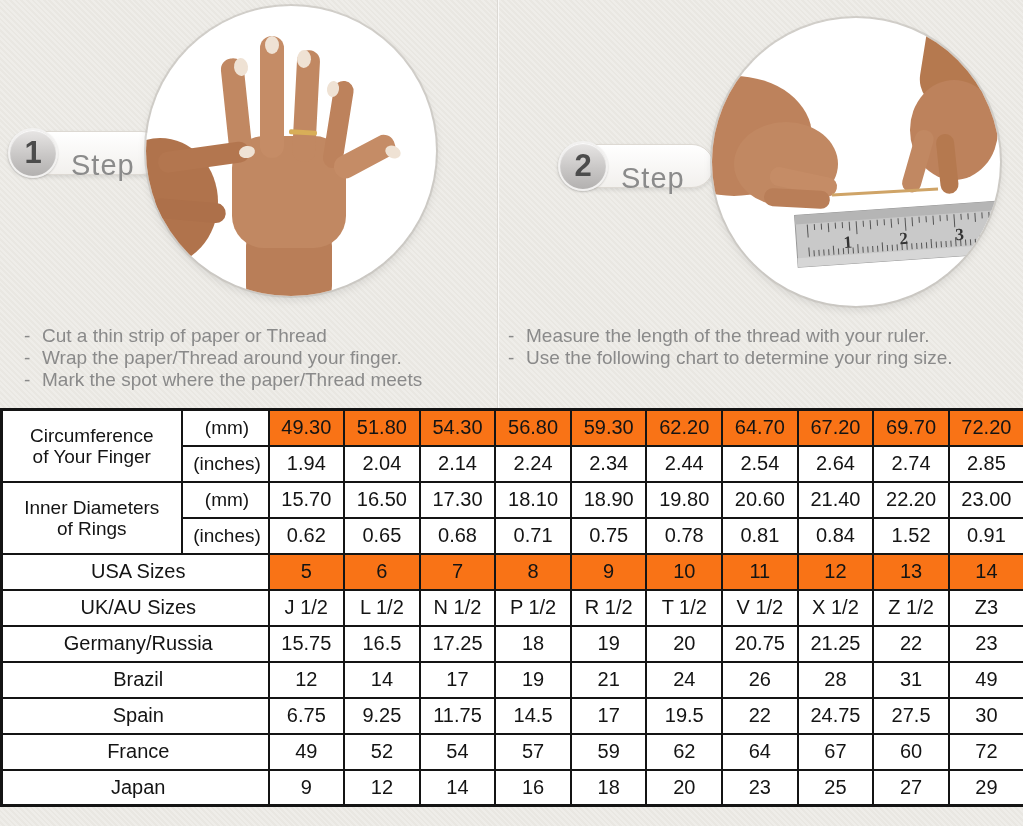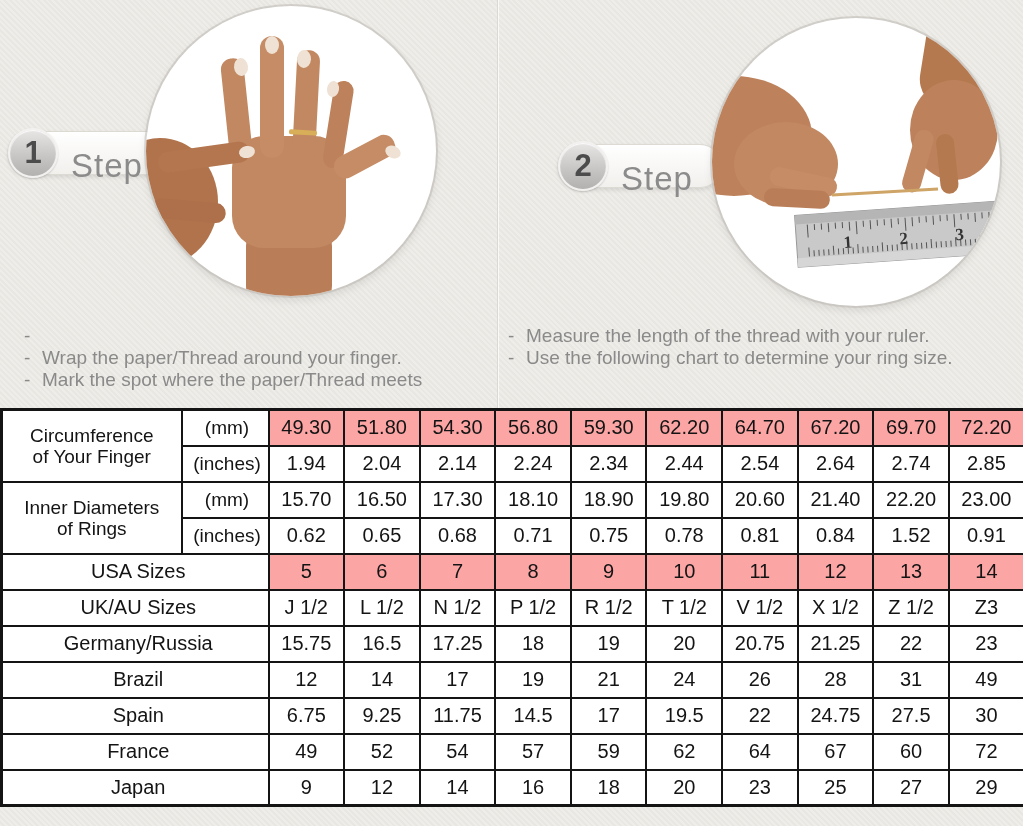--- a/index.html
+++ b/index.html
@@ -17,21 +17,21 @@
   .badge { position:absolute; z-index:1; display:flex; align-items:center;
            height:44px; border-radius:24px;
            background:linear-gradient(180deg,#ffffff,#f2f0ed);
            border:1px solid #ddd9d3; box-shadow:0 2px 4px rgba(0,0,0,.10); }
   .badge .num { width:50px; height:50px; border-radius:50%; margin:-4px 13px -4px -1px;
                 display:flex; align-items:center; justify-content:center;
                 background:linear-gradient(180deg,#e8e6e5 0%,#c9c7c6 55%,#b3b1b0 100%);
                 border:2px solid #f2f1f0;
                 box-shadow:inset 0 1px 1px rgba(255,255,255,.9), 0 1px 2px rgba(0,0,0,.18);
                 font-size:31px; font-weight:700; color:#4c4c4c; }
-  .badge .word { font-size:33px; color:#8b8b8b; letter-spacing:1px; padding-right:28px;margin-top:25px; }
+  .badge .word { font-size:29px; color:#8b8b8b; letter-spacing:1px; padding-right:28px;margin-top:25px; }
   .badge-1 { left:8px; top:131px; }
   .badge-2 { left:558px; top:144px; }
 
   
   .photo { position:absolute; z-index:2; border-radius:50%; overflow:hidden; background:#fff;
            box-shadow:0 0 0 2px rgba(190,186,180,.55), 0 4px 10px rgba(0,0,0,.10); }
   .photo svg { display:block; width:100%; height:100%; }
   .photo-1 { left:146px; top:6px;  width:290px; height:290px; }
   .photo-2 { left:712px; top:18px; width:288px; height:288px; }
 
@@ -47,21 +47,21 @@
   table.sizes { border-collapse:collapse; width:1023px; table-layout:fixed;
                 background:#ffffff; border:3px solid #141414; }
   .sizes th, .sizes td { border:2px solid #141414; height:36px; padding:0 2px;
                          font-family:"Liberation Sans", sans-serif;
                          font-size:20px; font-weight:400; color:#141414;
                          overflow:hidden; white-space:nowrap; }
   .sizes th.group-label { font-size:19px; text-align:center; line-height:21px; }
   .sizes th.unit  { font-size:19px; text-align:center; padding-left:6px; }
   .sizes th.size-label { text-align:center; padding-left:8px; }
   .sizes td.val { text-align:center; }
-  .sizes .shaded { background:#fca5a5; }
+  .sizes .shaded { background:#f97316; }
 </style>
 </head>
 <body>
 
 <div class="page">
   <div class="top">
     <div class="v-divider"></div>
 
     <div class="badge badge-1">
       <span class="num">1</span>
@@ -91,20 +91,21 @@
           <rect x="12" y="146" width="92" height="21" rx="10" fill="#b3764f" transform="rotate(-8 20 156)"></rect>
           <rect x="6" y="192" width="74" height="20" rx="10" fill="#ad704a" transform="rotate(5 12 202)"></rect>
           <ellipse cx="101" cy="146" rx="6" ry="8" fill="#efe2d4" transform="rotate(80 101 146)"></ellipse>
         </g>
       </svg>
     </div>
 
     <div class="inst inst-1">
       <div class="line">
         <span class="dash">-</span>
+        <span>Cut a thin strip of paper or Thread</span>
       </div>
       <div class="line">
         <span class="dash">-</span>
         <span>Wrap the paper/Thread around your finger.</span>
       </div>
       <div class="line">
         <span class="dash">-</span>
         <span>Mark the spot where the paper/Thread meets</span>
       </div>
     </div>

